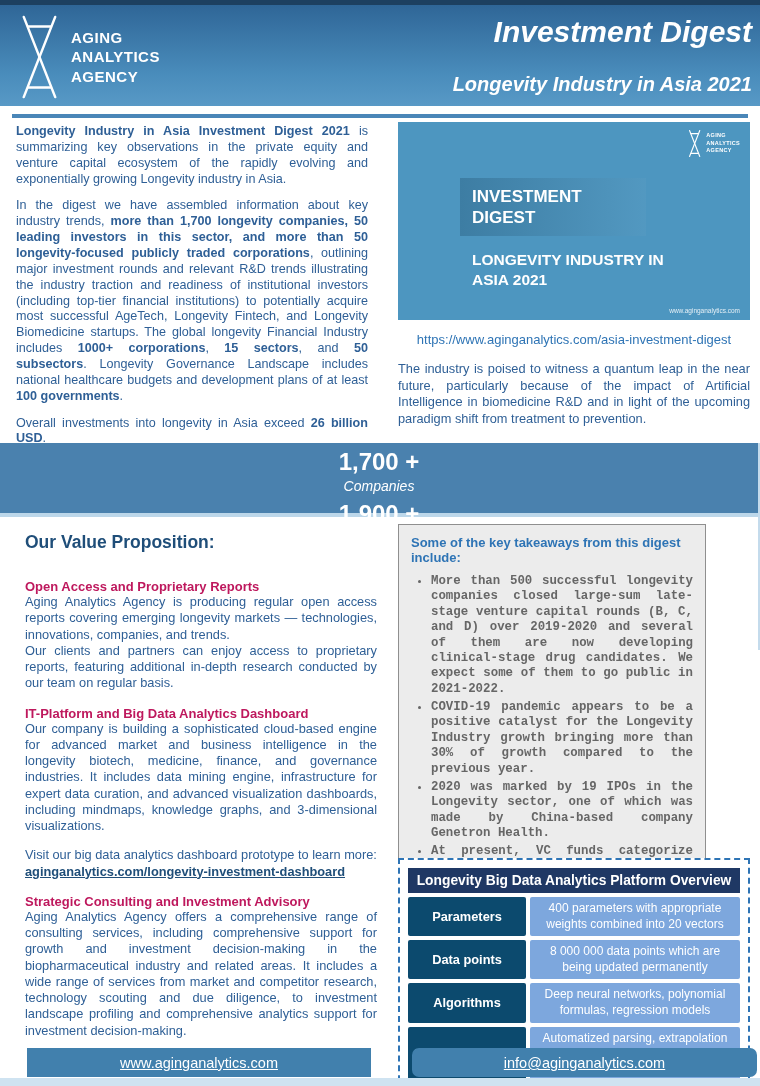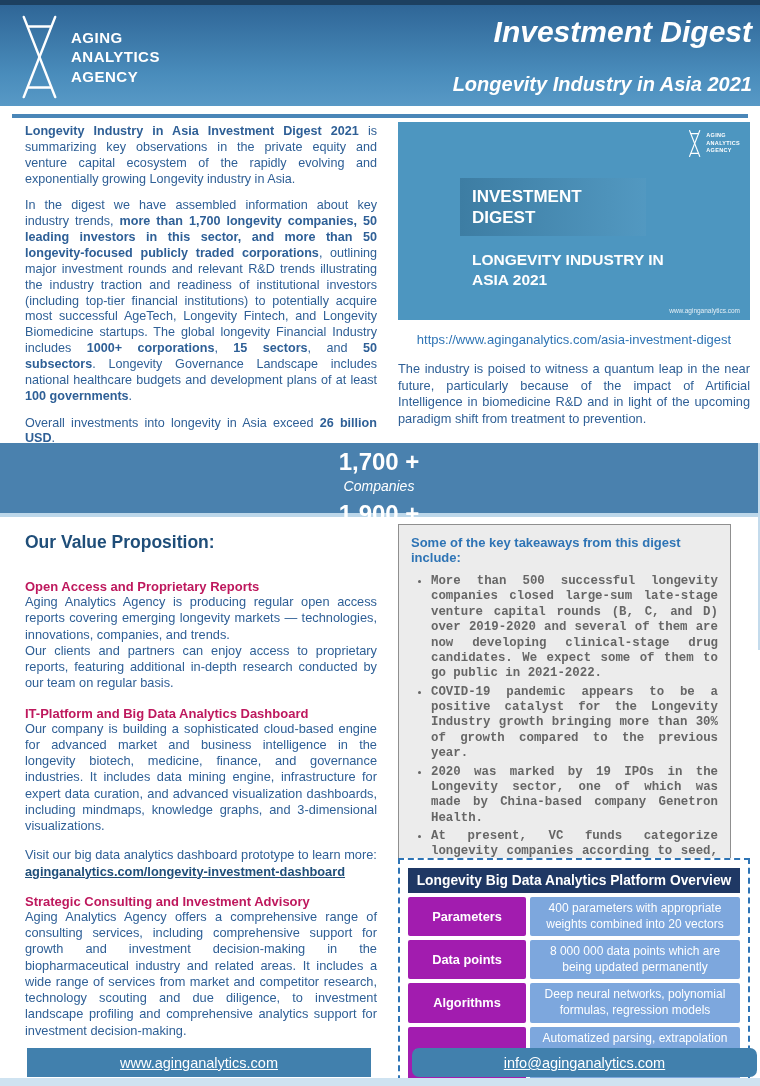--- a/index.html
+++ b/index.html
@@ -12,21 +12,21 @@
     border-top:5px solid #1d4060;}
   .logo-wrap{position:absolute;left:16px;top:10px;display:flex;align-items:center;gap:9px;}
   .logo-svg{width:46px;height:84px;}
   .logo-text{color:#fff;font-weight:bold;font-size:15px;line-height:1.3;letter-spacing:.5px;}
   .header-titles{position:absolute;right:8px;top:10px;text-align:right;color:#fff;font-style:italic;font-weight:bold;}
   .header-title{font-size:30px;}
   .header-subtitle{font-size:20px;margin-top:24px;}
   .divider{position:absolute;left:12px;top:114px;width:736px;height:4px;background:#4a86b8;}
 
   
-  .intro-left{position:absolute;left:25px;top:124px;width:352px;}
+  .intro-left{position:absolute;left:16px;top:124px;width:352px;}
   .intro-left p{color:#2e5f96;font-size:12.6px;line-height:1.26;text-align:justify;margin:0 0 11px 0;}
   .intro-right{position:absolute;left:398px;top:122px;width:352px;}
 
   .cover-card{position:relative;width:352px;height:198px;background:#4d96c0;}
   .card-banner{position:absolute;left:62px;top:56px;width:186px;height:58px;box-sizing:border-box;
     background:linear-gradient(90deg,#3d7da3 0%,rgba(120,170,200,.12) 100%);padding:8px 0 0 12px;}
   .card-banner-text{color:#fff;font-weight:bold;font-size:17px;line-height:1.25;}
   .card-sub{position:absolute;left:74px;top:128px;color:#fff;font-weight:bold;font-size:15.5px;line-height:1.3;}
   .card-logo{position:absolute;right:10px;top:8px;display:flex;align-items:center;gap:4px;}
   .card-logo svg{width:15px;height:27px;}
@@ -46,32 +46,32 @@
   
   .left-main{position:absolute;left:25px;top:532px;width:352px;}
   .vp-heading{color:#1f4e79;font-size:17.5px;font-weight:bold;margin:0 0 26px 0;}
   .vp-section{margin-bottom:14px;}
   .vp-section h3{color:#be185d;font-size:13px;font-weight:bold;margin:0;}
   .vp-section p{color:#2e5f96;font-size:12.8px;line-height:1.27;text-align:justify;margin:0;}
   .vp-section p.link-para{margin-top:13px;text-align:left;}
   .dash-link{color:#1f4e79;font-weight:bold;text-decoration:underline;}
 
   
-  .takeaways{position:absolute;left:398px;top:524px;width:333px;box-sizing:border-box;background:#ececec;
+  .takeaways{position:absolute;left:398px;top:524px;width:308px;box-sizing:border-box;background:#ececec;
     border:1.5px solid #8f8f8f;padding:10px 12px 12px 12px;}
   .tk-heading{color:#2e74b5;font-weight:bold;font-size:13px;}
   .tk-list{margin:9px 0 0 0;padding-left:20px;}
   .tk-list li{color:#666666;font-weight:bold;font-size:12.4px;line-height:1.24;text-align:justify;margin-bottom:3px;font-family:Liberation Mono, monospace;}
 
   
   .platform{position:absolute;left:398px;top:858px;width:352px;box-sizing:border-box;background:#fff;
     border:2px dashed #2e74b5;padding:8px;}
   .pf-title{background:#1f3864;color:#fff;font-weight:bold;font-size:13.8px;text-align:center;padding:5px 0;}
   .pf-row{display:flex;gap:4px;margin-top:4px;}
-  .pf-label{width:118px;min-height:30px;background:#a21caf;color:#fff;font-weight:bold;font-size:12.8px;
+  .pf-label{width:118px;min-height:30px;background:#0c4a6e;color:#fff;font-weight:bold;font-size:12.8px;
     display:flex;align-items:center;justify-content:center;text-align:center;border-radius:2px;}
   .pf-value{flex:1;background:#7da7dd;color:#fff;font-size:12px;line-height:1.3;display:flex;align-items:center;
     justify-content:center;text-align:center;padding:4px 8px;border-radius:2px;}
 
   
   .footer-bar{position:absolute;top:1048px;height:29px;background:#4180ad;text-align:center;line-height:29px;}
   .footer-bar a{color:#fff;font-size:14.5px;text-decoration:underline;}
   .footer-left{left:27px;width:344px;}
   .footer-right{left:412px;width:345px;border-radius:7px;}
   .bottom-strip{position:absolute;left:0;top:1078px;width:760px;height:8px;background:#cfe3f1;}

